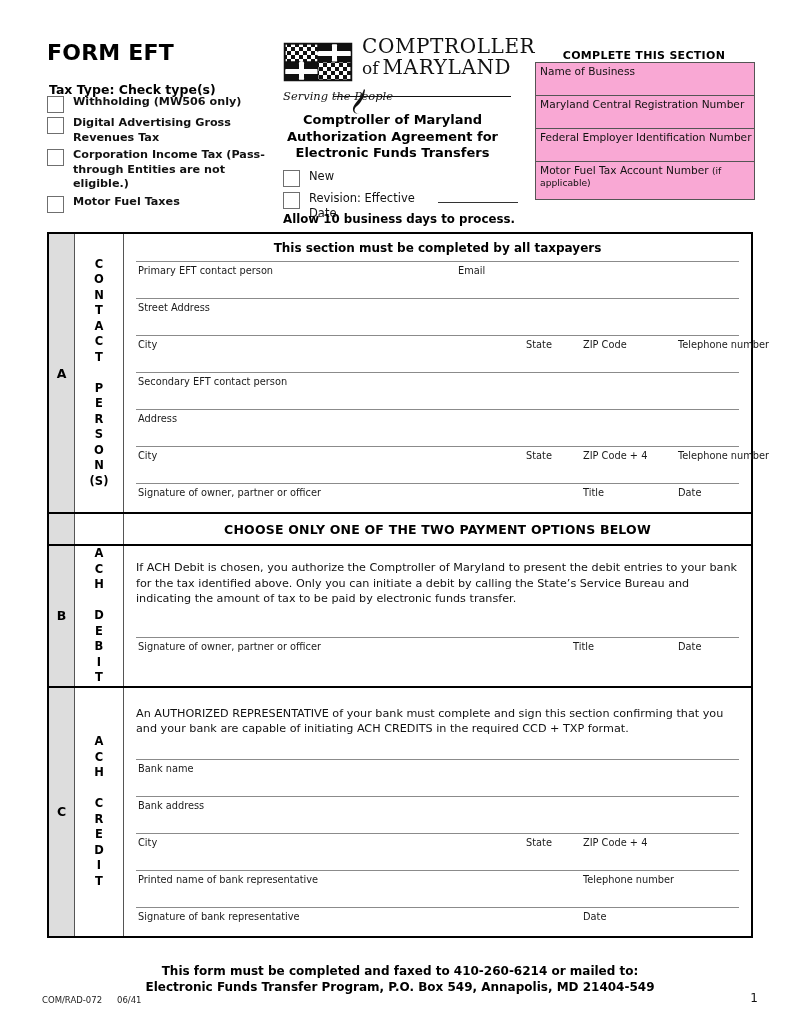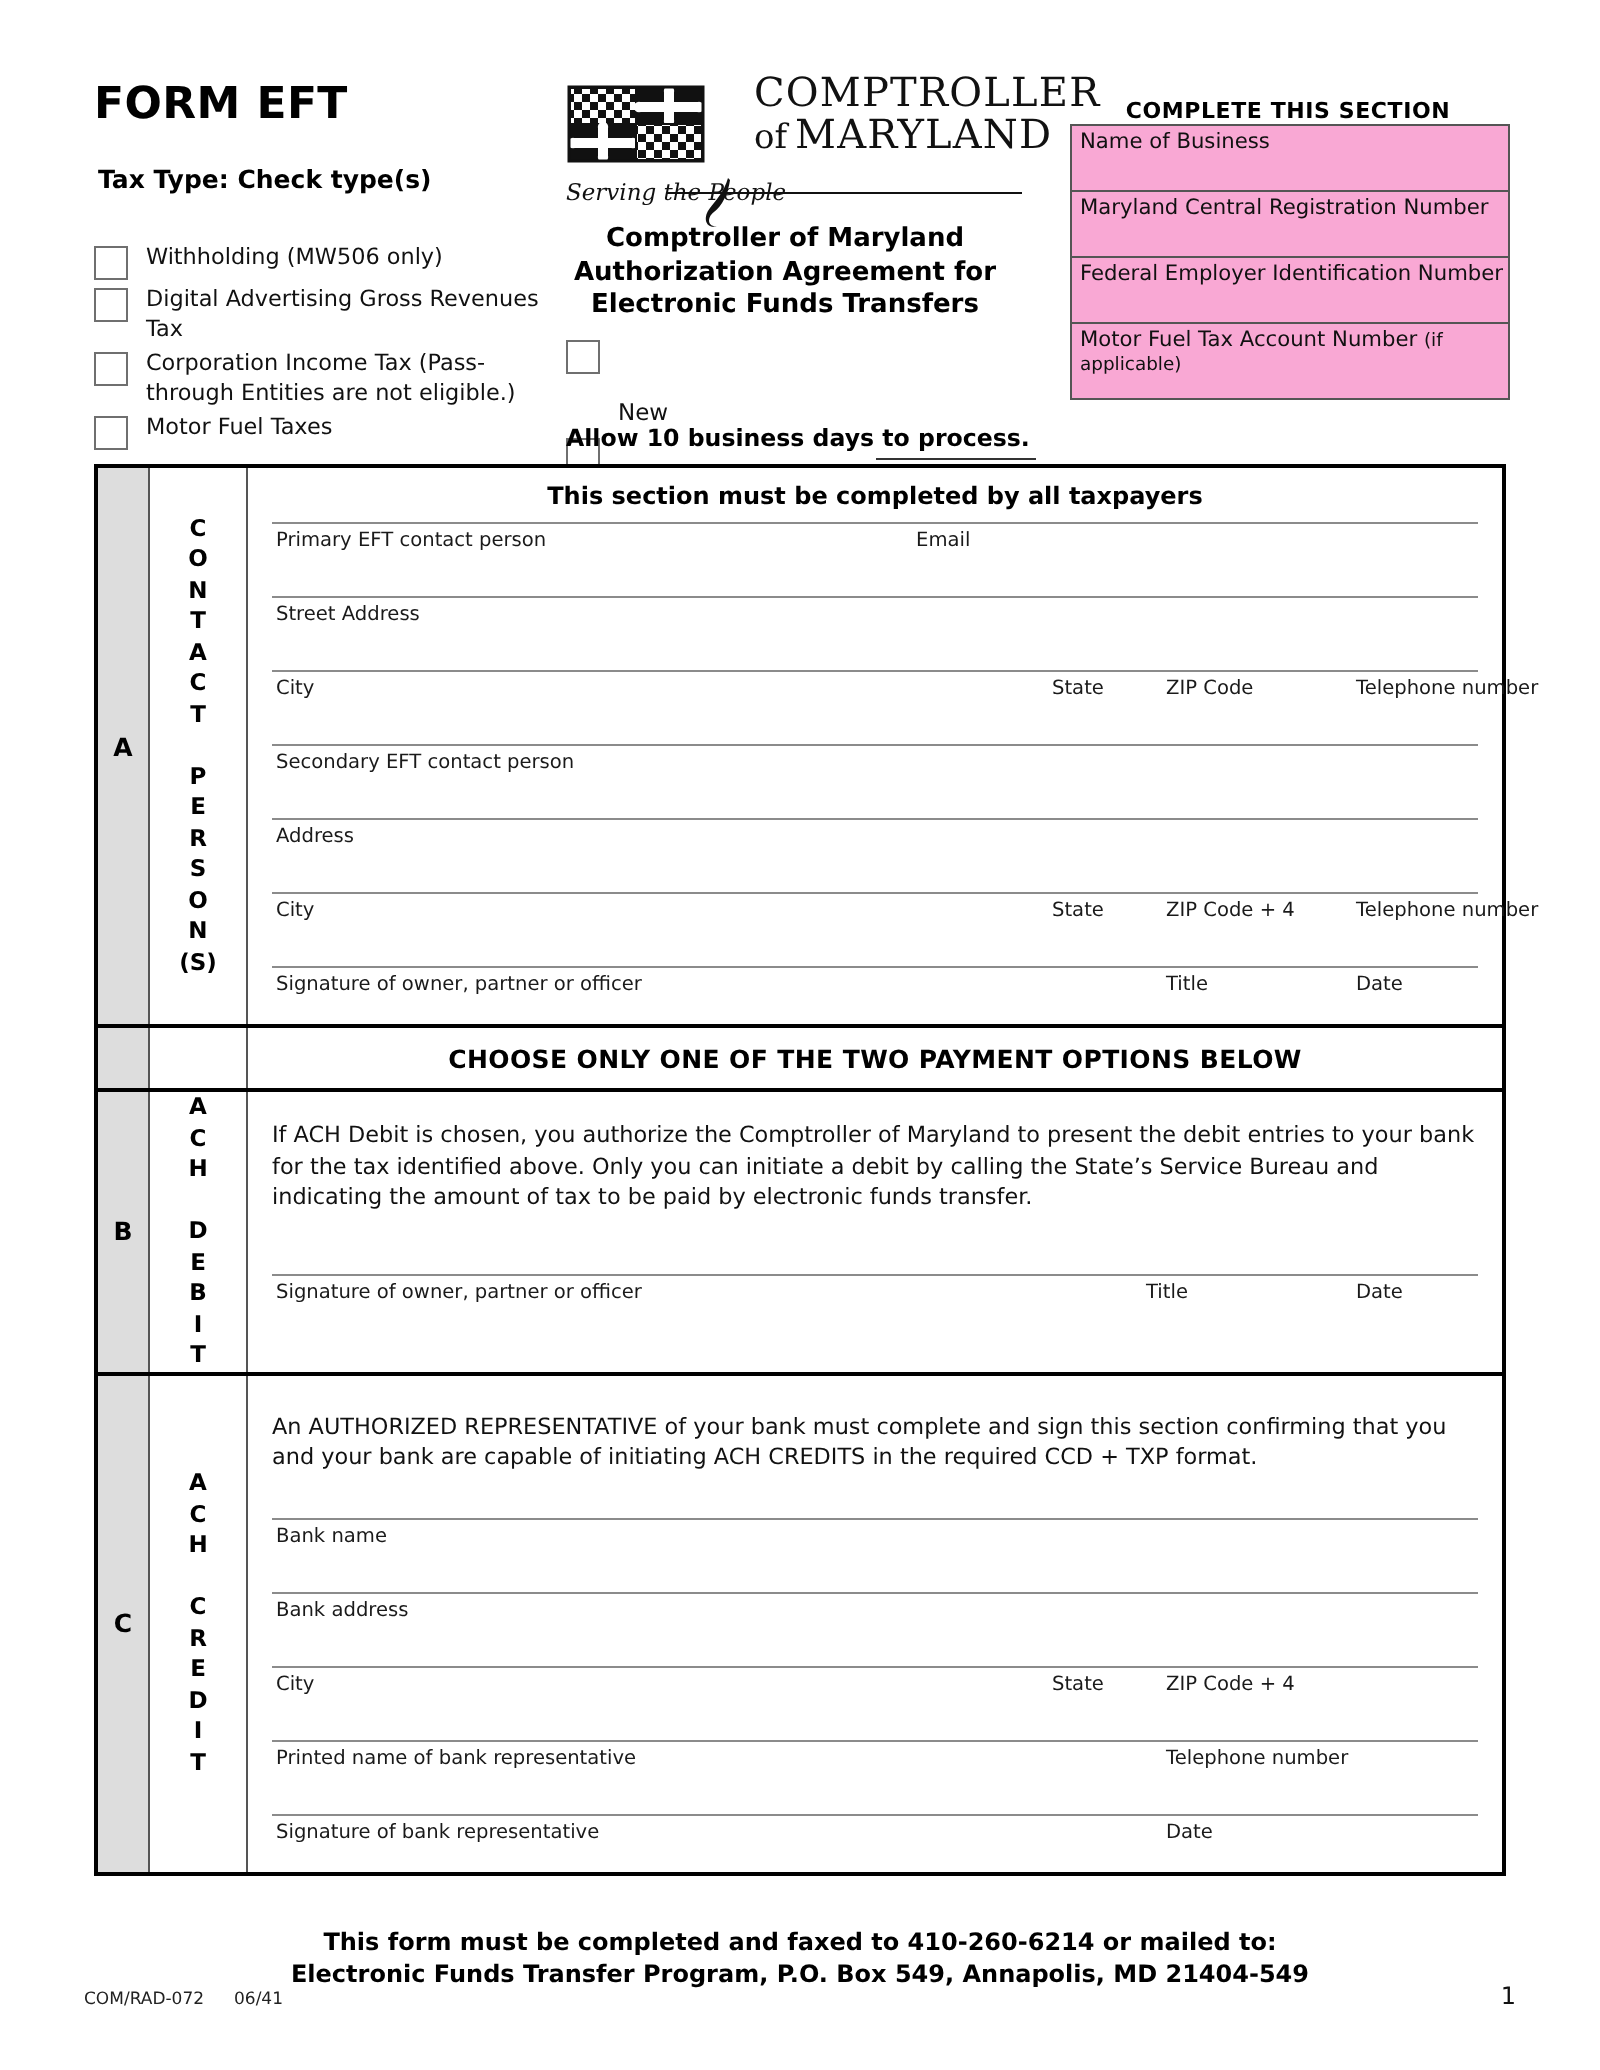--- a/index.html
+++ b/index.html
@@ -35,22 +35,23 @@
     letter-spacing: 0.2px;
   }
   .taxtype-title {
     position: absolute;
     left: 49px; top: 82px;
     font-size: 12.5px;
     font-weight: bold;
   }
   .taxtype-list {
     position: absolute;
-    left: 47px; top: 122px;
+    left: 47px; top: 95px;
     width: 235px;
+    font-weight: bold;
   }
   .cbrow {
     position: relative;
     display: flex;
     align-items: flex-start;
     margin-bottom: 3px;
   }
   .cbox {
     flex: 0 0 auto;
     width: 15px;
@@ -76,21 +77,21 @@
     display: flex;
     align-items: flex-start;
   }
   .md-flag {
     width: 72px;
     height: 49px;
     flex: 0 0 auto;
     margin-top: 3px;
   }
   .logo-words {
-    margin-left: 22px;
+    margin-left: 7px;
     padding-top: 0px;
   }
   .lw-comp {
     font-family: "DejaVu Serif", "Liberation Serif", serif;
     font-size: 20px;
     letter-spacing: 0.6px;
     line-height: 21px;
     color: #111;
   }
   .lw-of-md {
@@ -140,21 +141,21 @@
     font-size: 13px;
     font-weight: bold;
     line-height: 16.5px;
   }
   .newrev {
     position: absolute;
     left: 283px; top: 169px;
     width: 235px;
   }
   .newrev .cbrow { margin-bottom: 4px; }
-  .newrev .cblabel { font-size: 11.5px; margin-top: 30px; }
+  .newrev .cblabel { font-size: 11.5px; }
   .dateline {
     display: inline-block;
     width: 88px;
     border-bottom: 1.3px solid #333;
     height: 11px;
     margin-left: 4px;
   }
   .allow-note {
     position: absolute;
     left: 283px; top: 212px;

